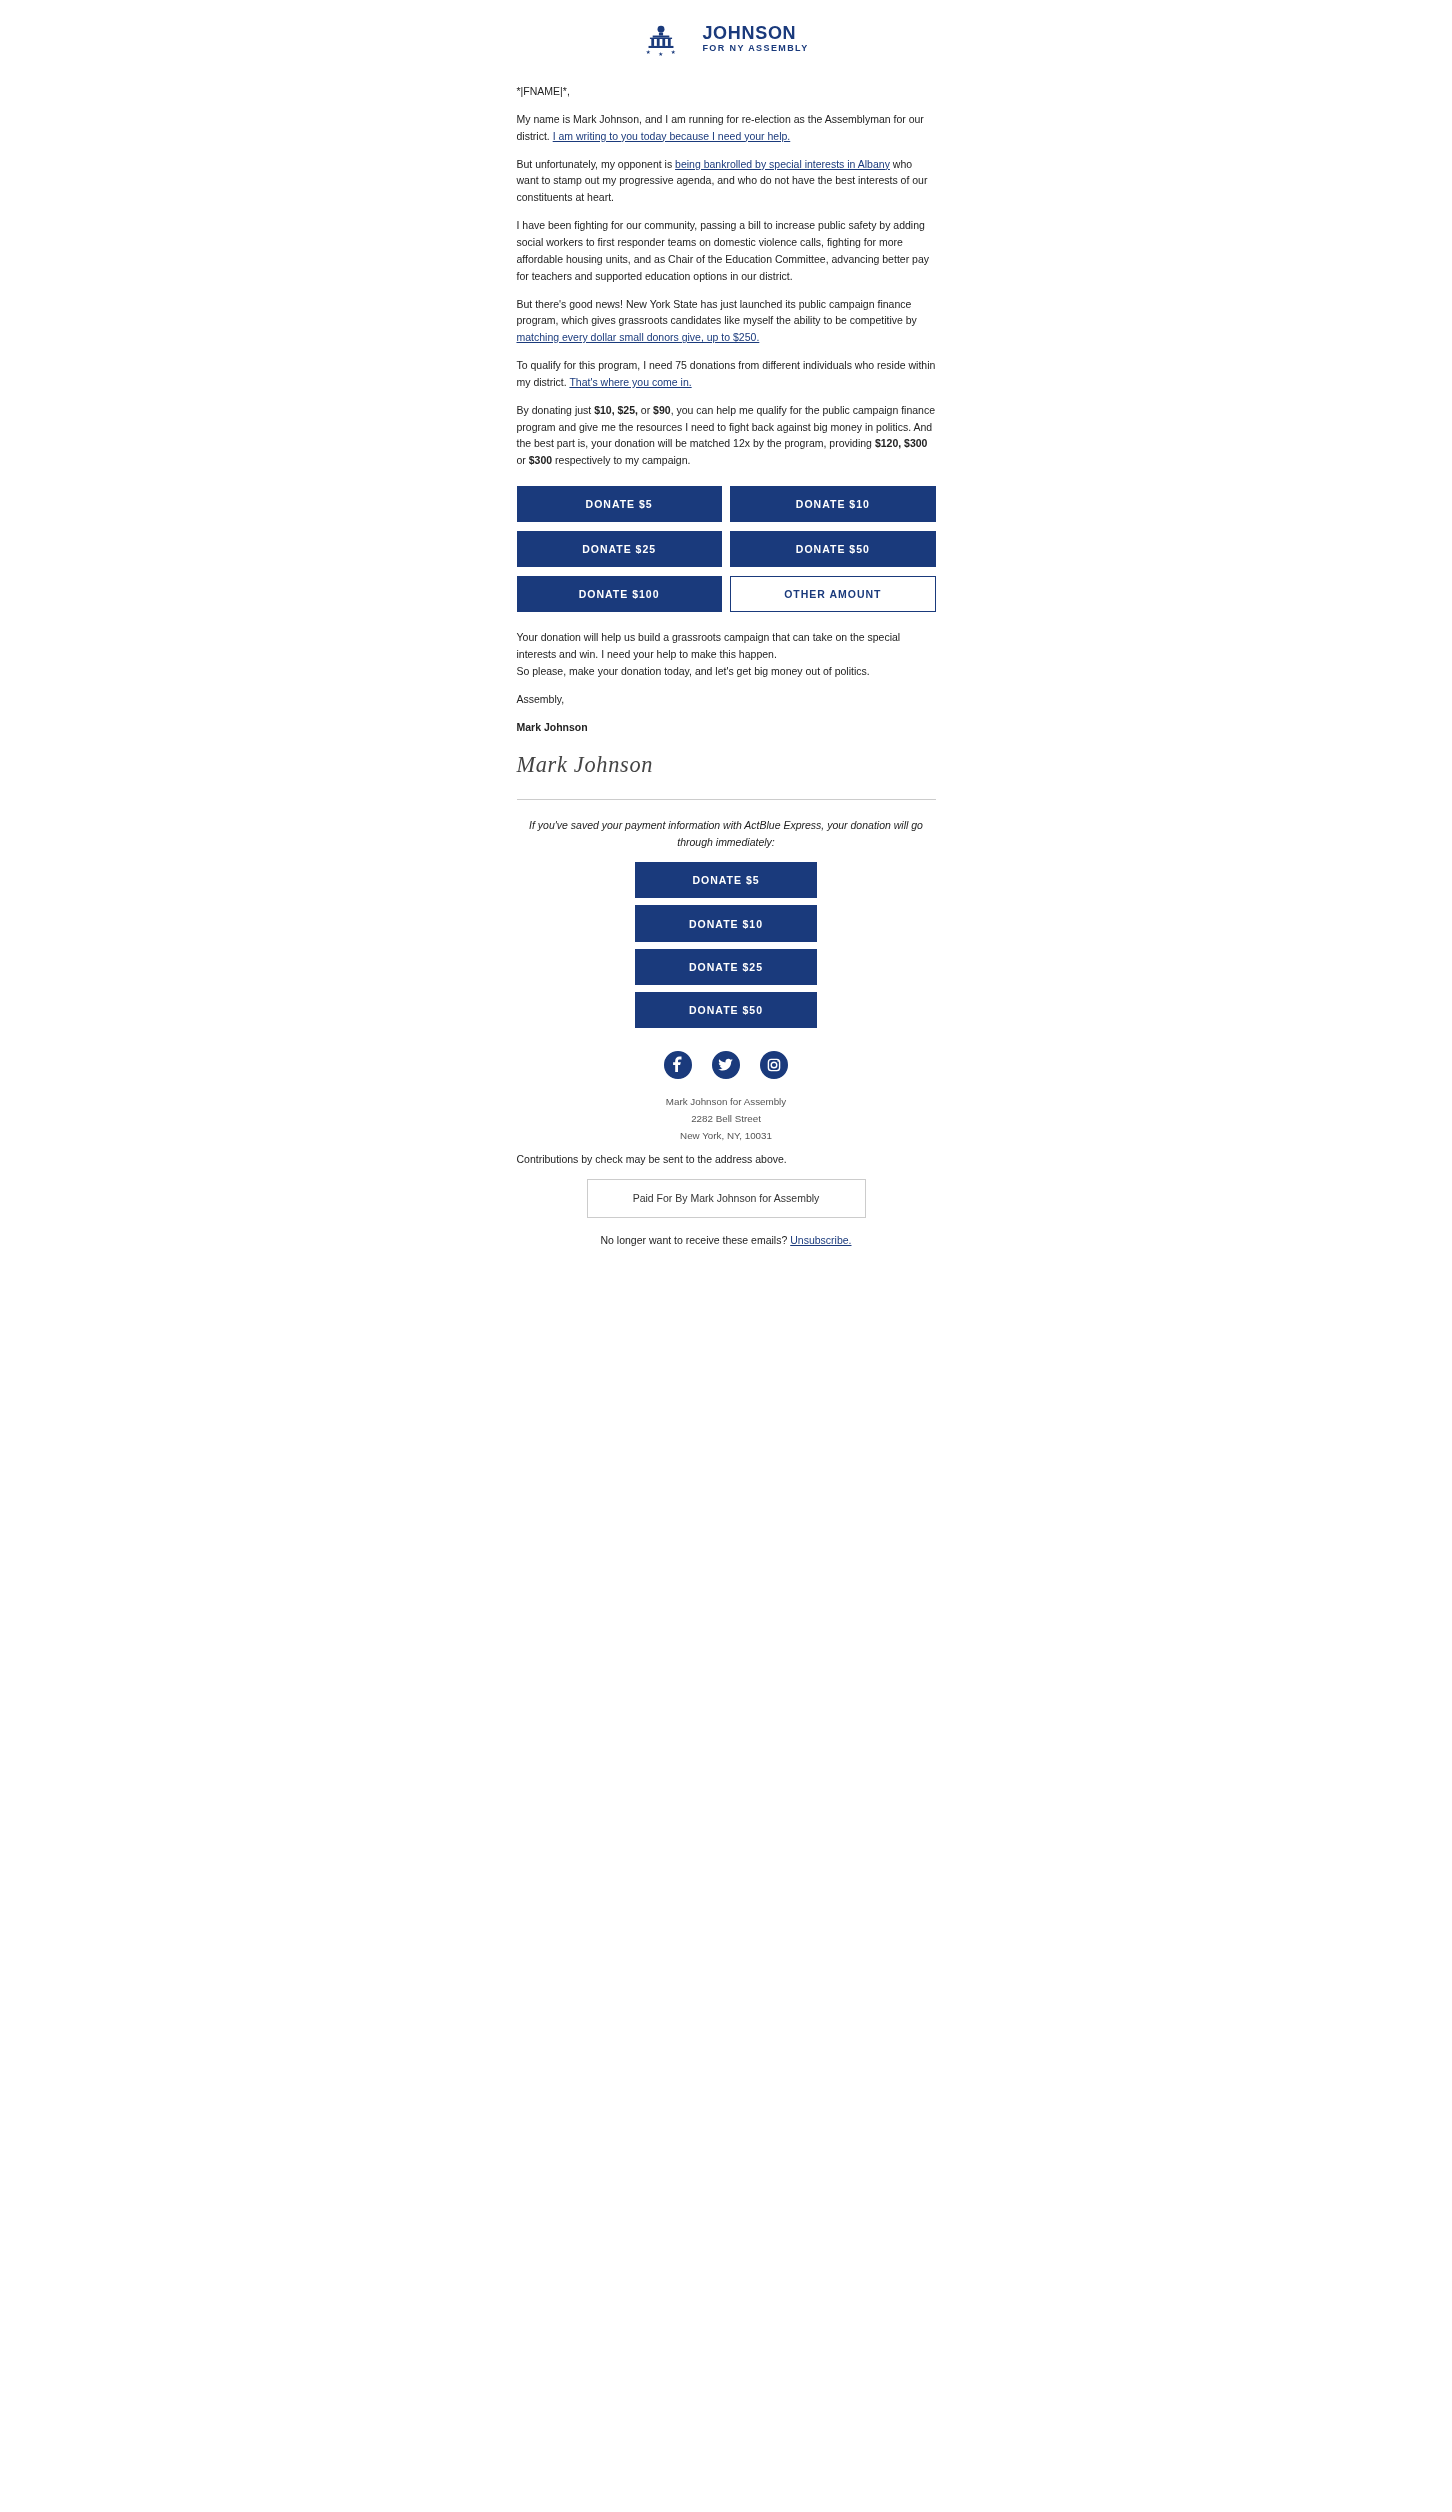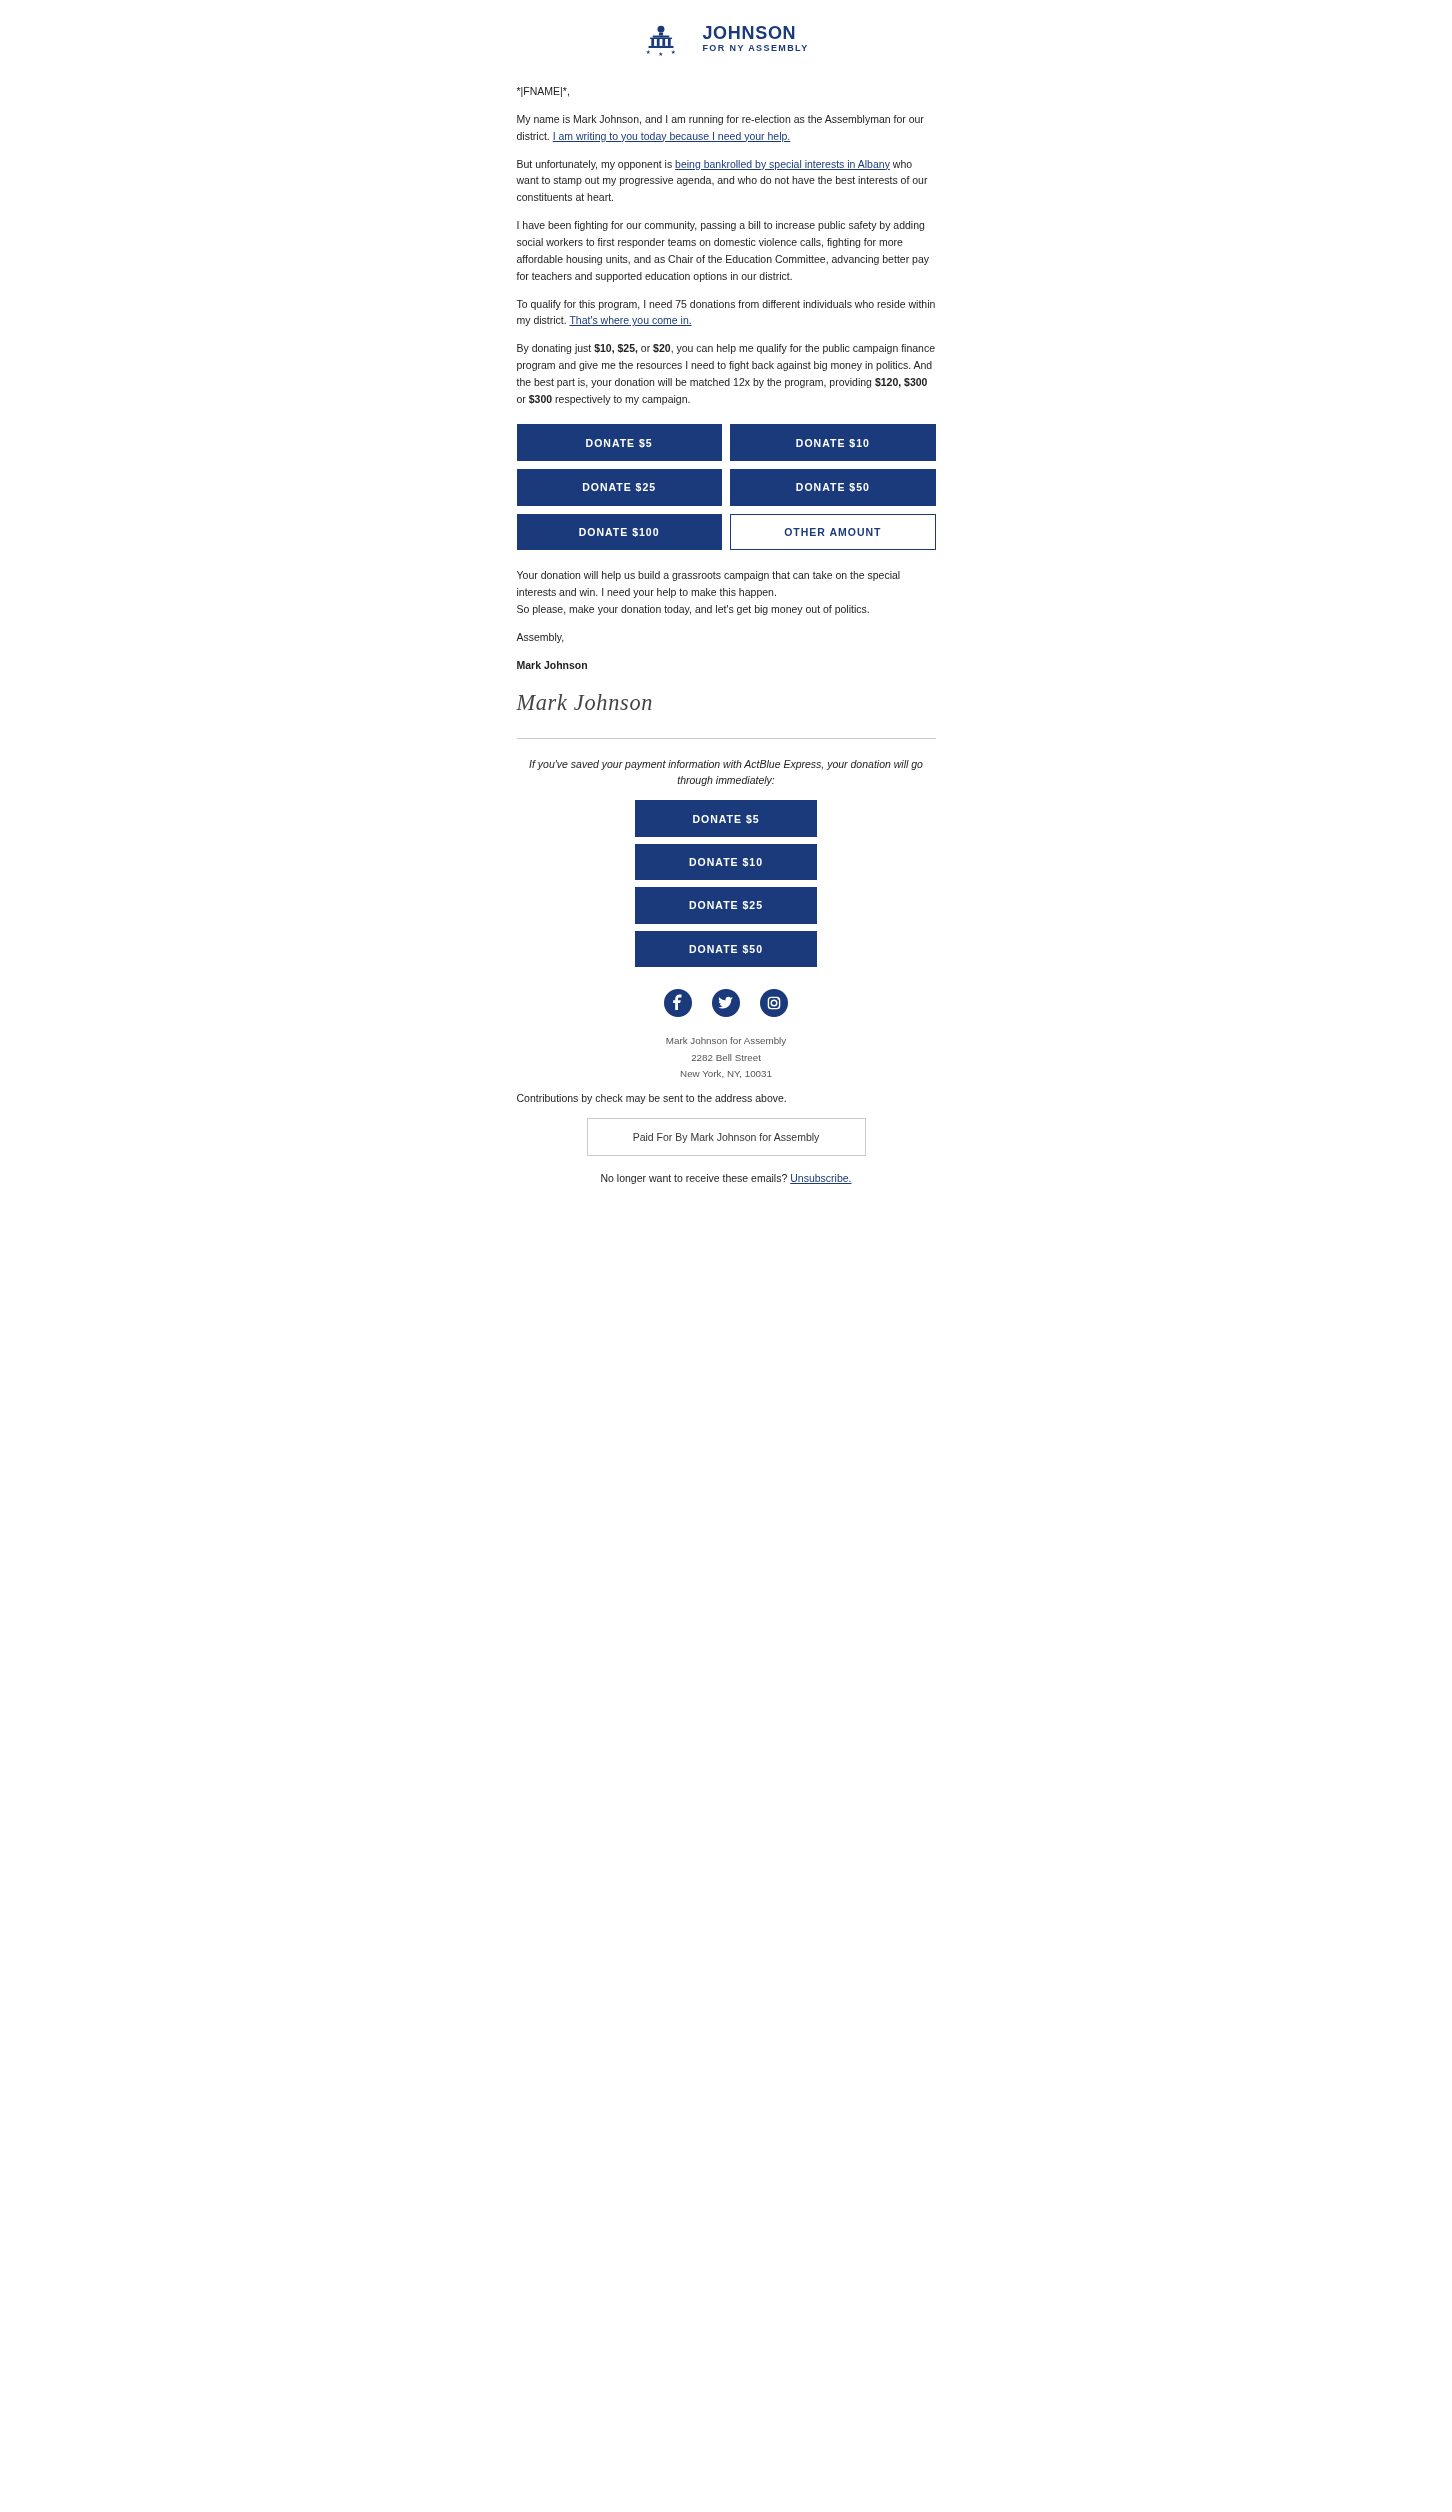--- a/index.html
+++ b/index.html
@@ -242,27 +242,31 @@
     </p>
 
     <p>
       <span>But unfortunately, my opponent is</span>
       <a class="link-blue" href="#"> being bankrolled by special interests in Albany</a>
       <span>who want to stamp out my progressive agenda, and who do not have the best interests of our constituents at heart.</span>
     </p>
 
     <p>I have been fighting for our community, passing a bill to increase public safety by adding social workers to first responder teams on domestic violence calls, fighting for more affordable housing units, and as Chair of the Education Committee, advancing better pay for teachers and supported education options in our district.</p>
 
+    <p>
+      <span>But there's good news! New York State has just launched its public campaign finance program, which gives grassroots candidates like myself the ability to be competitive by</span>
+      <a class="link-blue" href="#">matching every dollar small donors give, up to $250.</a>
+    </p>
 
     <p>
       <span>To qualify for this program, I need 75 donations from different individuals who reside within my district.</span>
       <a class="link-blue" href="#"> That's where you come in.</a>
     </p>
 
-    <p>By donating just <strong>$10, $25,</strong> or <strong>$20</strong>, you can help me qualify for the public campaign finance program and give me the resources I need to fight back against big money in politics. And the best part is, your donation will be matched 12x by the program, providing <strong>$120, $300</strong> or <strong>$300</strong> respectively to my campaign.</p>
+    <p>By donating just <strong>$10, $25,</strong> or <strong>$90</strong>, you can help me qualify for the public campaign finance program and give me the resources I need to fight back against big money in politics. And the best part is, your donation will be matched 12x by the program, providing <strong>$120, $300</strong> or <strong>$300</strong> respectively to my campaign.</p>
 
     <div class="buttons-grid">
       <button class="btn-donate">DONATE $5</button>
       <button class="btn-donate">DONATE $10</button>
       <button class="btn-donate">DONATE $25</button>
       <button class="btn-donate">DONATE $50</button>
       <button class="btn-donate">DONATE $100</button>
       <button class="btn-donate-outline">OTHER AMOUNT</button>
     </div>
 

